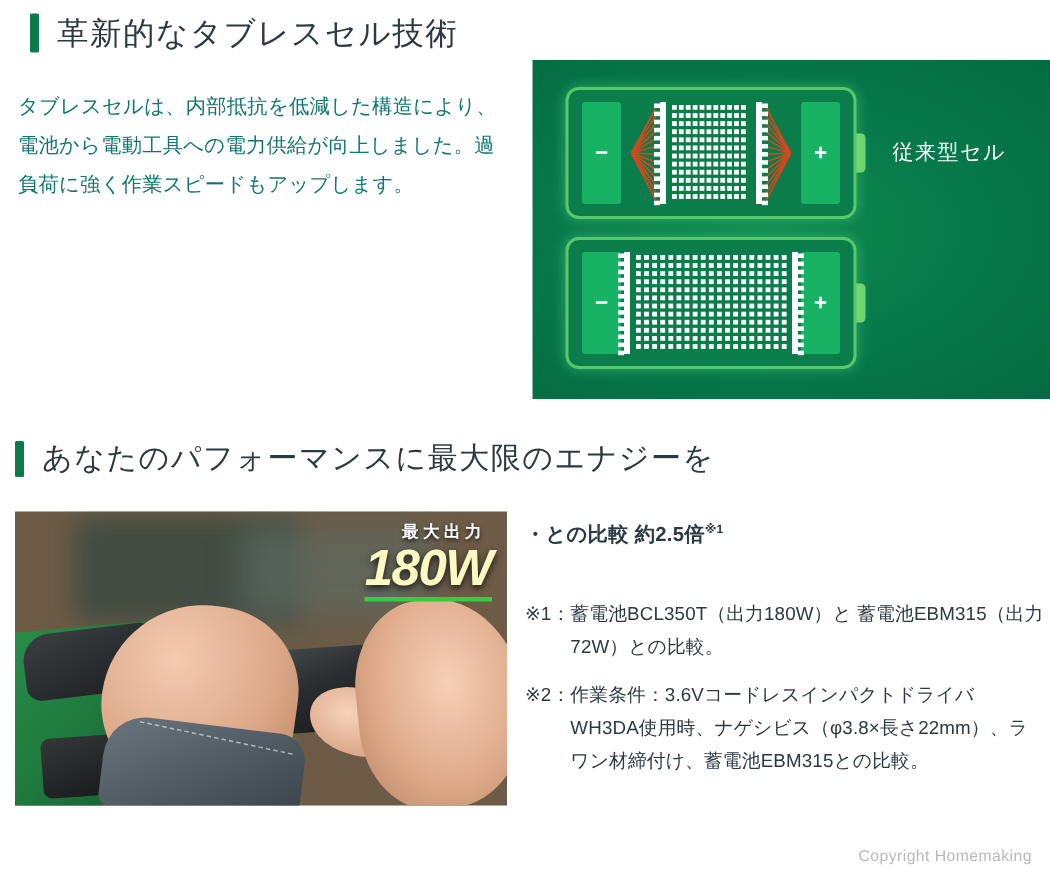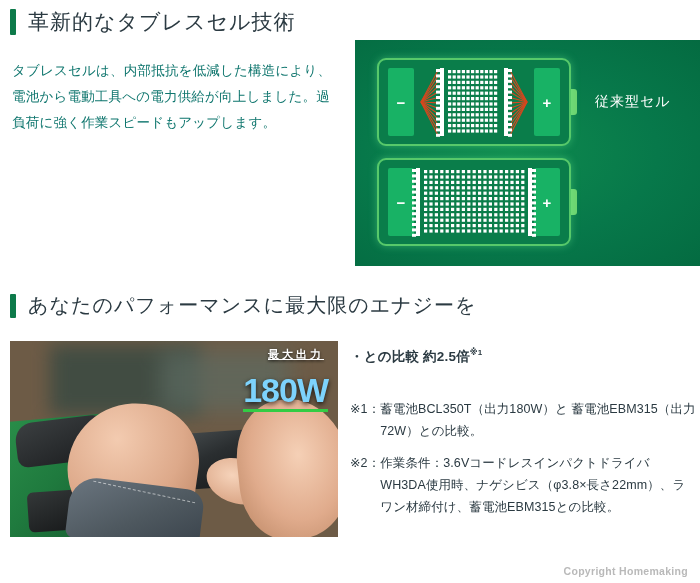--- a/index.html
+++ b/index.html
@@ -7,21 +7,21 @@
     width:700px;height:583px;position:relative;background:#ffffff;
     font-family:"Liberation Sans","DejaVu Sans",sans-serif;
     color:#2b3a42;overflow:hidden;
   }
 
   
   .sec-head{position:absolute;display:flex;align-items:center;}
   .sec-head .bar{width:6px;height:26px;background:#0d7a4a;margin-right:12px;flex:none;border-radius:1px;}
   .sec-head .txt{font-size:21px;letter-spacing:1px;color:#2b3a42;white-space:nowrap;}
 
-  #head1{left:10px;top:8px;}
+  #head1{left:20px;top:8px;}
   #head2{left:10px;top:292px;}
   #head2 .bar{height:24px;}
   #head2 .txt{font-size:20px;text-align:center;}
 
   
   #intro{
     position:absolute;left:12px;top:44px;width:320px;
     font-size:13.5px;line-height:26px;color:#0f766e;letter-spacing:.2px;
   }
 
@@ -90,42 +90,42 @@
   #ph-hand2{left:228px;top:58px;width:112px;height:140px;
     background:radial-gradient(ellipse at 55% 40%, #f5d0b6 0%, #e0ab8c 55%, #b98461 100%);
     border-radius:46% 56% 52% 44%;transform:rotate(-6deg);}
   #ph-thumb{left:196px;top:118px;width:62px;height:44px;
     background:radial-gradient(ellipse at 40% 40%, #f6d3ba 0%, #ddaa8b 70%);
     border-radius:50% 40% 45% 55%;transform:rotate(14deg);}
 
   #badge{position:absolute;right:10px;top:6px;text-align:right;z-index:6;}
   #badge .small{
     color:#ffffff;font-size:11px;font-weight:bold;letter-spacing:3px;
-    text-shadow:0 1px 3px rgba(0,0,0,.75);margin-right:4px;text-decoration:underline;
+    text-shadow:0 1px 3px rgba(0,0,0,.75);margin-right:4px;
   }
   #badge .big{
-    color:#7dd3fc;font-size:34px;font-weight:bold;line-height:.95;
-    letter-spacing:-1px;text-shadow:0 2px 5px rgba(0,0,0,.75);margin-top:12px;
+    color:#fef9c3;font-size:34px;font-weight:bold;font-style:italic;line-height:.95;
+    letter-spacing:-1px;text-shadow:0 2px 5px rgba(0,0,0,.75);margin-top:1px;
   }
   #badge .rule{height:3px;background:#33cc44;margin-top:3px;width:100%;}
 
   
   #bullets{position:absolute;left:350px;top:341px;width:344px;}
   .bullet{font-size:13.5px;font-weight:bold;color:#2b3a42;line-height:24px;letter-spacing:.2px;}
   .bullet sup{font-size:8px;font-weight:bold;vertical-align:super;letter-spacing:0;}
 
   #notes{position:absolute;left:350px;top:398px;width:348px;}
   .note{display:flex;font-size:12.5px;line-height:22px;color:#2b3a42;margin-bottom:10px;letter-spacing:.1px;}
   .note .tag{flex:none;white-space:nowrap;}
   .note .body{flex:1;}
 
   
   #footer{
     position:absolute;right:12px;bottom:6px;
-    font-size:10.5px;color:#b9b9b9;letter-spacing:.3px;font-weight:bold;
+    font-size:10.5px;color:#b9b9b9;letter-spacing:.3px;
   }
 </style>
 </head>
 <body>
 
 <div class="sec-head" id="head1">
   <span class="bar"></span>
   <span class="txt">革新的なタブレスセル技術</span>
 </div>
 

